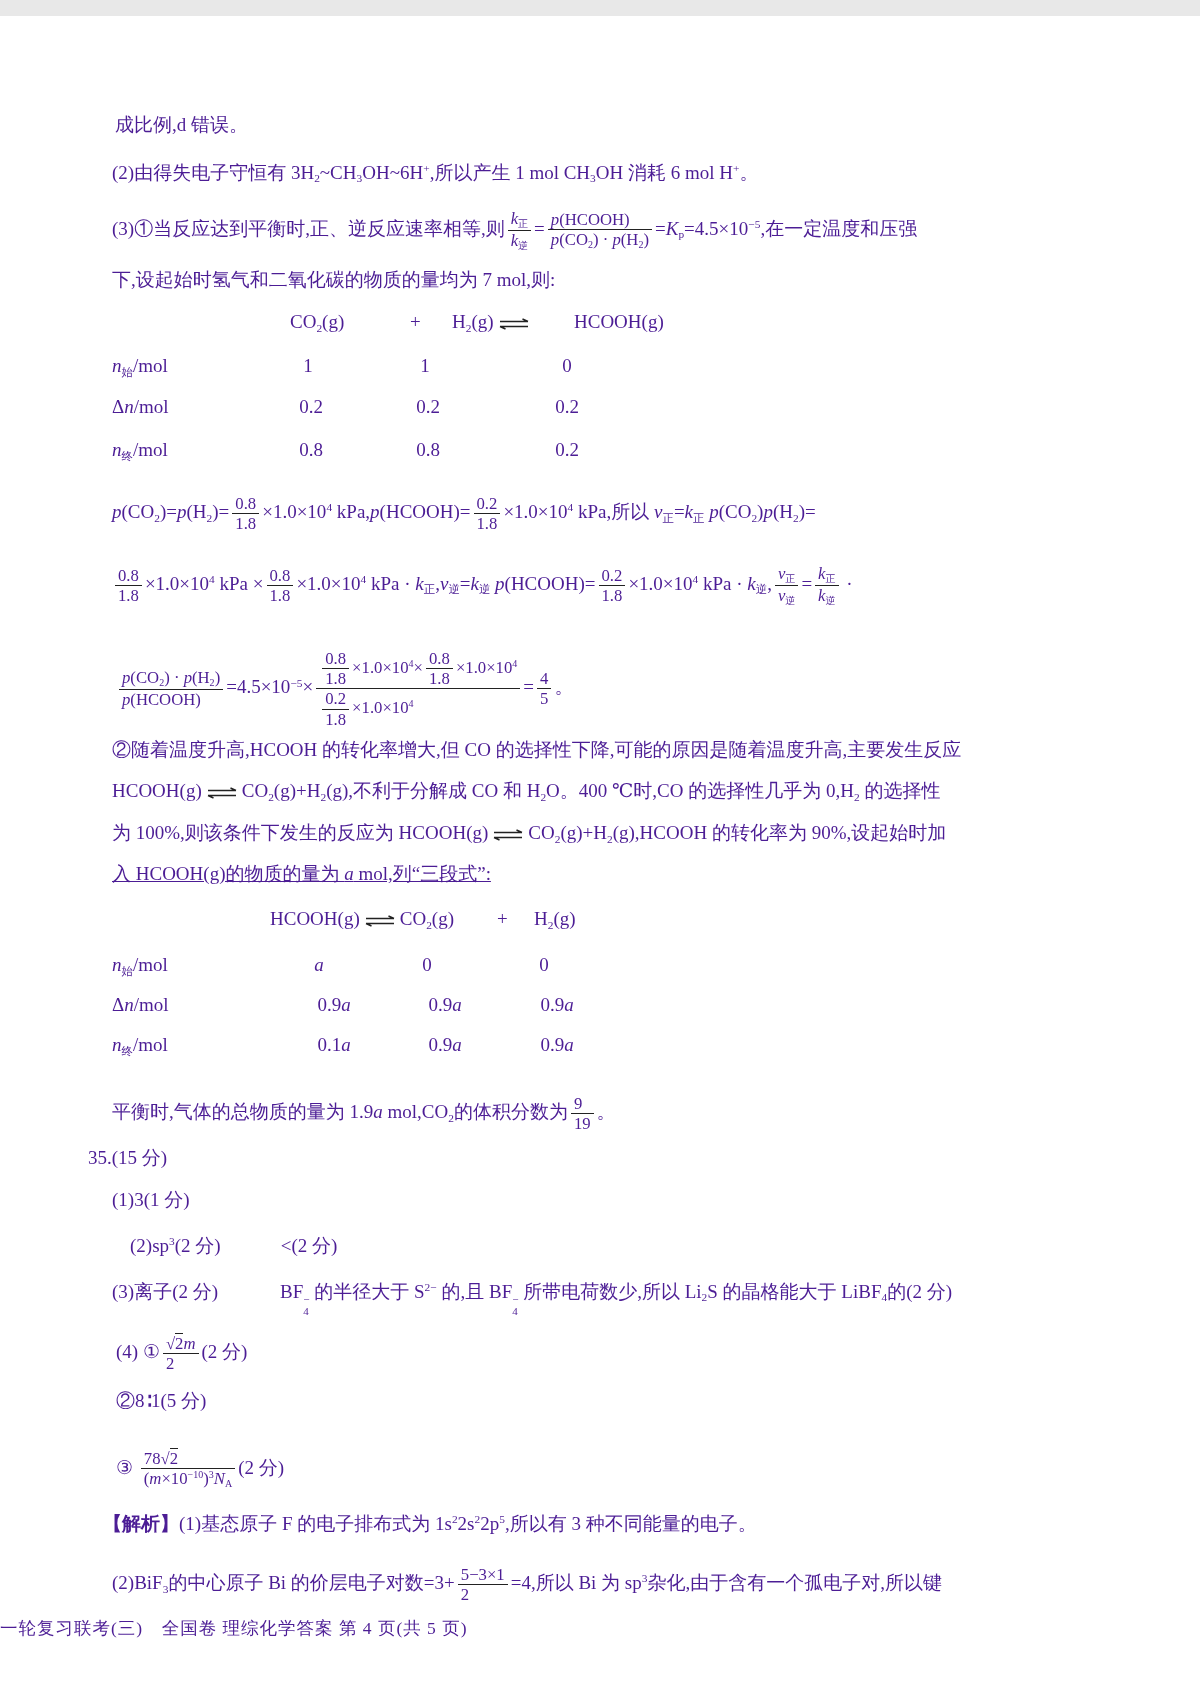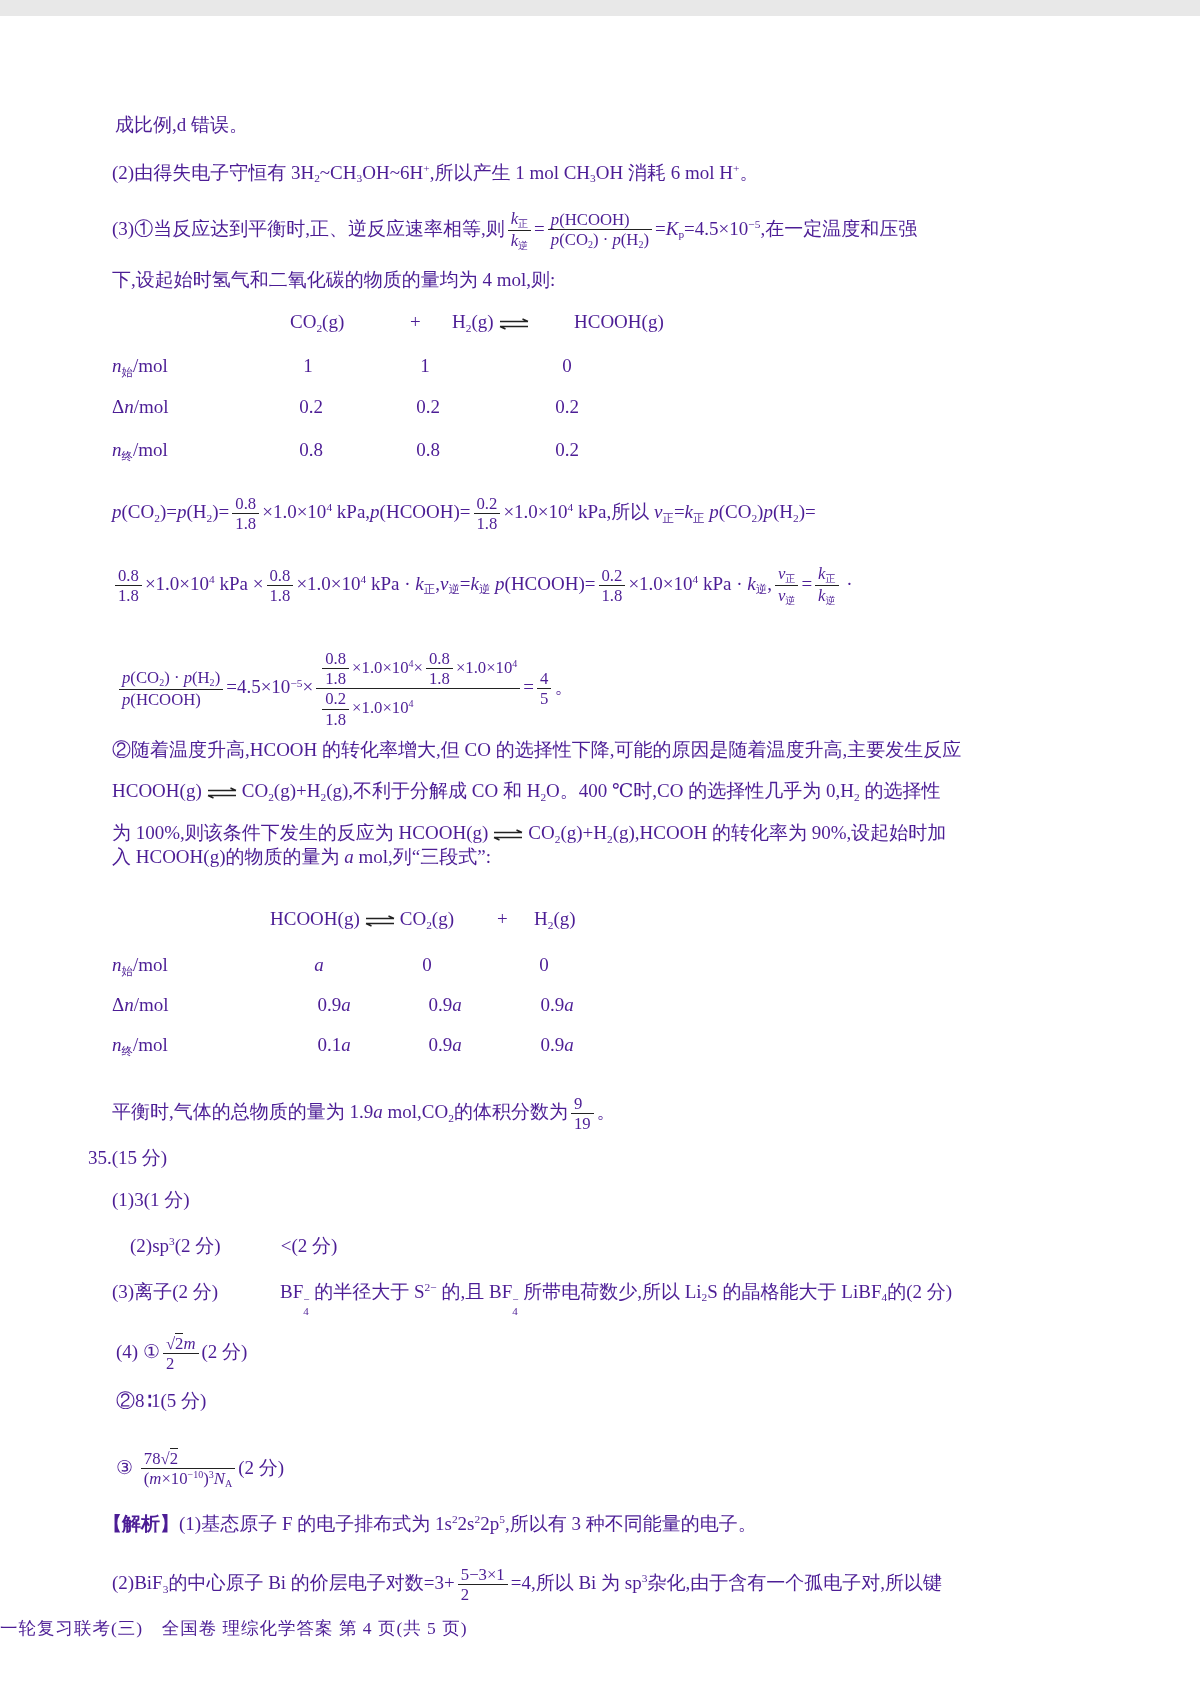--- a/index.html
+++ b/index.html
@@ -24,21 +24,21 @@
   .footer{position:absolute;top:1600px;left:0;width:100%;text-align:left;font-size:17.5px;letter-spacing:1px;}
 </style>
 </head>
 <body>
 
 <div class="page">
   <div id="doc">
       <div class="ln" style="top: 97px; left: 115px;">成比例,d 错误。</div>
       <div class="ln" style="top: 140px; left: 112px;">(2)由得失电子守恒有 3H<span class="sb">2</span>~CH<span class="sb">3</span>OH~6H<span class="sp2">+</span>,所以产生 1 mol CH<span class="sb">3</span>OH 消耗 6 mol H<span class="sp2">+</span>。</div>
       <div class="ln" style="top: 193px; left: 112px;">(3)①当反应达到平衡时,正、逆反应速率相等,则<span class="fr"><span class="n"><span class="it">k</span><span class="sb">正</span></span><span class="d"><span class="it">k</span><span class="sb">逆</span></span></span>=<span class="fr"><span class="n"><span class="it">p</span>(HCOOH)</span><span class="d"><span class="it">p</span>(CO<span class="sb">2</span>) · <span class="it">p</span>(H<span class="sb">2</span>)</span></span>=<span class="it">K</span><span class="sb">p</span>=4.5×10<span class="sp2">−5</span>,在一定温度和压强</div>
-      <div class="ln" style="top: 252px; left: 112px;">下,设起始时氢气和二氧化碳的物质的量均为 4 mol,则:</div>
+      <div class="ln" style="top: 252px; left: 112px;">下,设起始时氢气和二氧化碳的物质的量均为 7 mol,则:</div>
       <div class="ln" style="top: 294px; left: 112px;">
         <span class="cell" style="left: 178px;">CO<span class="sb">2</span>(g)</span>
         <span class="cell" style="left: 298px;">+</span>
         <span class="cell" style="left: 340px;">H<span class="sb">2</span>(g)<svg width="34" height="12" class="eqs">
             <path d="M3 3.5 H31 M31 3.5 L25.5 1 M3 8.5 H31 M3 8.5 L8.5 11" stroke="#222" stroke-width="1.4" fill="none"></path>
           </svg></span>
         <span class="cell" style="left: 462px;">HCOOH(g)</span>
       </div>
       <div class="ln" style="top: 338px; left: 112px;">
         <span class="cell" style="left: 0px;"><span class="it">n</span><span class="sb">始</span>/mol</span>
@@ -61,21 +61,21 @@
       <div class="ln" style="top: 478px; left: 112px;"><span class="it">p</span>(CO<span class="sb">2</span>)=<span class="it">p</span>(H<span class="sb">2</span>)=<span class="fr"><span class="n">0.8</span><span class="d">1.8</span></span>×1.0×10<span class="sp2">4</span> kPa,<span class="it">p</span>(HCOOH)=<span class="fr"><span class="n">0.2</span><span class="d">1.8</span></span>×1.0×10<span class="sp2">4</span> kPa,所以 <span class="it">v</span><span class="sb">正</span>=<span class="it">k</span><span class="sb">正</span> <span class="it">p</span>(CO<span class="sb">2</span>)<span class="it">p</span>(H<span class="sb">2</span>)=</div>
       <div class="ln" style="top: 548px; left: 112px;"><span class="fr"><span class="n">0.8</span><span class="d">1.8</span></span>×1.0×10<span class="sp2">4</span> kPa ×<span class="fr"><span class="n">0.8</span><span class="d">1.8</span></span>×1.0×10<span class="sp2">4</span> kPa · <span class="it">k</span><span class="sb">正</span>,<span class="it">v</span><span class="sb">逆</span>=<span class="it">k</span><span class="sb">逆</span> <span class="it">p</span>(HCOOH)=<span class="fr"><span class="n">0.2</span><span class="d">1.8</span></span>×1.0×10<span class="sp2">4</span> kPa · <span class="it">k</span><span class="sb">逆</span>,<span class="fr"><span class="n"><span class="it">v</span><span class="sb">正</span></span><span class="d"><span class="it">v</span><span class="sb">逆</span></span></span>=<span class="fr"><span class="n"><span class="it">k</span><span class="sb">正</span></span><span class="d"><span class="it">k</span><span class="sb">逆</span></span></span> ·</div>
       <div class="ln" style="top: 633px; left: 116px;"><span class="fr"><span class="n"><span class="it">p</span>(CO<span class="sb">2</span>) · <span class="it">p</span>(H<span class="sb">2</span>)</span><span class="d"><span class="it">p</span>(HCOOH)</span></span>=4.5×10<span class="sp2">−5</span>×<span class="fr"><span class="n"><span class="fr"><span class="n">0.8</span><span class="d">1.8</span></span>×1.0×10<span class="sp2">4</span>×<span class="fr"><span class="n">0.8</span><span class="d">1.8</span></span>×1.0×10<span class="sp2">4</span></span><span class="d"><span class="fr"><span class="n">0.2</span><span class="d">1.8</span></span>×1.0×10<span class="sp2">4</span></span></span>=<span class="fr"><span class="n">4</span><span class="d">5</span></span>。</div>
       <div class="ln" style="top: 722px; left: 112px;">②随着温度升高,HCOOH 的转化率增大,但 CO 的选择性下降,可能的原因是随着温度升高,主要发生反应</div>
       <div class="ln" style="top: 763px; left: 112px;">HCOOH(g)<svg width="34" height="12" class="eqs">
           <path d="M3 3.5 H31 M31 3.5 L25.5 1 M3 8.5 H31 M3 8.5 L8.5 11" stroke="#222" stroke-width="1.4" fill="none"></path>
         </svg>CO<span class="sb">2</span>(g)+H<span class="sb">2</span>(g),不利于分解成 CO 和 H<span class="sb">2</span>O。400 ℃时,CO 的选择性几乎为 0,H<span class="sb">2</span> 的选择性</div>
       <div class="ln" style="top: 805px; left: 112px;">为 100%,则该条件下发生的反应为 HCOOH(g)<svg width="34" height="12" class="eqs">
           <path d="M3 3.5 H31 M31 3.5 L25.5 1 M3 8.5 H31 M3 8.5 L8.5 11" stroke="#222" stroke-width="1.4" fill="none"></path>
         </svg>CO<span class="sb">2</span>(g)+H<span class="sb">2</span>(g),HCOOH 的转化率为 90%,设起始时加</div>
-      <div class="ln" style="top: 829px; left: 112px;">入 HCOOH(g)的物质的量为 <span class="it">a</span> mol,列“三段式”:</div>
+      <div class="ln" style="top: 846px; left: 112px; text-decoration: underline;">入 HCOOH(g)的物质的量为 <span class="it">a</span> mol,列“三段式”:</div>
       <div class="ln" style="top: 891px; left: 112px;">
         <span class="cell" style="left: 158px;">HCOOH(g)<svg width="34" height="12" class="eqs">
             <path d="M3 3.5 H31 M31 3.5 L25.5 1 M3 8.5 H31 M3 8.5 L8.5 11" stroke="#222" stroke-width="1.4" fill="none"></path>
           </svg>CO<span class="sb">2</span>(g)</span>
         <span class="cell" style="left: 385px;">+</span>
         <span class="cell" style="left: 422px;">H<span class="sb">2</span>(g)</span>
       </div>
       <div class="ln" style="top: 937px; left: 112px;">
         <span class="cell" style="left: 0px;"><span class="it">n</span><span class="sb">始</span>/mol</span>
         <span class="cell" style="left: 207px; transform: translateX(-50%);"><span class="it">a</span></span>

